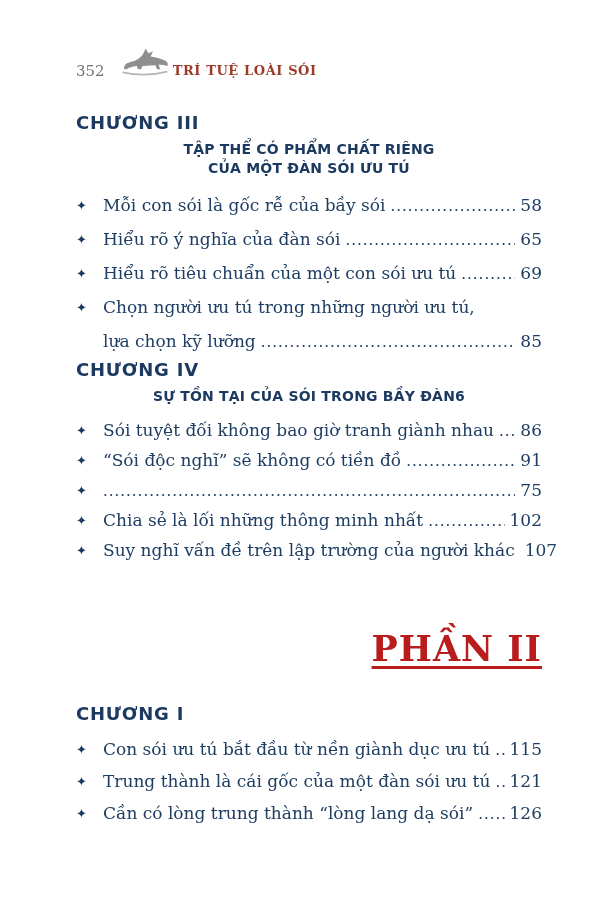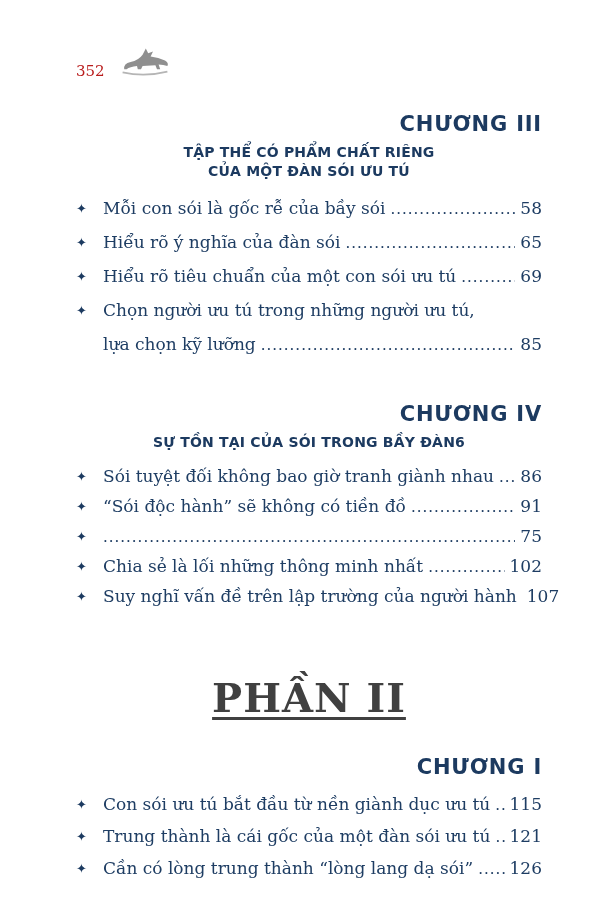--- a/index.html
+++ b/index.html
@@ -15,47 +15,47 @@
     padding: 50px 70px 0 76px;
     position: relative;
   }
 
   
   .page-header {
     display: flex; align-items: flex-end;
     height: 32px;
   }
   .page-num {
-    font-size: 15px; color: #b91c1c;
+    font-size: 15px; color: #737373;
     padding-bottom: 2px;
   }
   .wolf { margin-left: 16px; margin-right: 4px; }
   .book-title {
     font-family: "DejaVu Serif", serif;
     font-weight: bold; font-size: 13px;
     color: #9c3a27; letter-spacing: 0.6px;
     padding-bottom: 4px;
   }
 
   
   .chapter {
-    text-align: right;
+    text-align: left;
     font-family: "DejaVu Sans", "Liberation Sans", sans-serif;
-    font-size: 21px; font-weight: bold;
+    font-size: 18px; font-weight: bold;
     color: #1c3a60; letter-spacing: 0.8px;
   }
   .section-title {
     text-align: center;
     font-family: "DejaVu Sans", "Liberation Sans", sans-serif;
     font-size: 14px; font-weight: bold;
     color: #1c3a60; line-height: 1.38;
     margin-top: 7px; letter-spacing: 0.2px;
   }
   .sec-3 .chapter { margin-top: 30px; }
-  .sec-4 .chapter { margin-top: 40px; }
+  .sec-4 .chapter { }
   .sec-1 .chapter { margin-top: 34px; }
 
   
   .toc { margin-top: 10px; }
   .toc-row {
     display: flex; align-items: baseline;
     font-size: 17px; color: #1e3d63;
     line-height: 32px; white-space: nowrap;
   }
   .sec-4 .toc-row { line-height: 29px; }
@@ -69,24 +69,24 @@
   .leader { flex: 1; overflow: hidden; color: #1e3d63; }
   .leader::after {
     content: "..........................................................................................................................";
     font-size: 15px; letter-spacing: 1px;
   }
   .entry-page { padding-left: 5px; }
   .continuation .bullet { visibility: hidden; }
 
   
   .part-title {
-    text-align: center;
+    text-align: right;
     font-family: "DejaVu Serif", "Liberation Serif", serif;
-    font-size: 40px; font-weight: bold;
-    color: #404040;
+    font-size: 35px; font-weight: bold;
+    color: #b91c1c;
     margin-top: 62px;
     letter-spacing: 1px;
   }
   .part-title span {
     text-decoration: underline;
     text-underline-offset: 5px;
     text-decoration-thickness: 2.5px;
   }
 </style>
 </head>
@@ -95,20 +95,21 @@
 <div class="page">
 
   <header class="page-header">
     <span class="page-num">352</span>
     <span class="wolf">
       <svg width="48" height="32" viewBox="0 0 60 38" aria-hidden="true">
         <path fill="#8f8f8f" d="M4 28 Q3 21 12 19 Q22 17 27 10 L31 2 L34 8 L40 6 L37 12 Q47 13 55 17 Q60 20 58 24 Q53 22 47 22 L49 28 L45 28 L43 23 L27 24 L25 28 L21 28 L20 24 Q11 25 7 28 Z"></path>
         <path fill="none" stroke="#b5b5b5" stroke-width="2" d="M2 32 Q 30 38 58 31"></path>
       </svg>
     </span>
+    <span class="book-title">TRÍ TUỆ LOÀI SÓI</span>
   </header>
 
   <section class="sec-3">
     <h2 class="chapter">CHƯƠNG III</h2>
     <h1 class="section-title">
       <span>TẬP THỂ CÓ PHẨM CHẤT RIÊNG</span><br>
       <span>CỦA MỘT ĐÀN SÓI ƯU TÚ</span>
     </h1>
     <div class="toc">
       <div class="toc-row">
@@ -149,38 +150,38 @@
     </h1>
     <div class="toc">
       <div class="toc-row">
         <span class="bullet">✦</span>
         <span class="entry-text">Sói tuyệt đối không bao giờ tranh giành nhau</span>
         <span class="leader"></span>
         <span class="entry-page">86</span>
       </div>
       <div class="toc-row">
         <span class="bullet">✦</span>
-        <span class="entry-text">“Sói độc hành” sẽ không có tiền đồ</span>
+        <span class="entry-text">“Sói độc nghĩ” sẽ không có tiền đồ</span>
         <span class="leader"></span>
         <span class="entry-page">91</span>
       </div>
       <div class="toc-row">
         <span class="bullet">✦</span>
         <span class="leader"></span>
         <span class="entry-page">75</span>
       </div>
       <div class="toc-row">
         <span class="bullet">✦</span>
         <span class="entry-text">Chia sẻ là lối những thông minh nhất</span>
         <span class="leader"></span>
         <span class="entry-page">102</span>
       </div>
       <div class="toc-row">
         <span class="bullet">✦</span>
-        <span class="entry-text">Suy nghĩ vấn đề trên lập trường của người hành</span>
+        <span class="entry-text">Suy nghĩ vấn đề trên lập trường của người khác</span>
         <span class="leader"></span>
         <span class="entry-page">107</span>
       </div>
     </div>
   </section>
 
   <h1 class="part-title">
     <span>PHẦN II</span>
   </h1>
 

